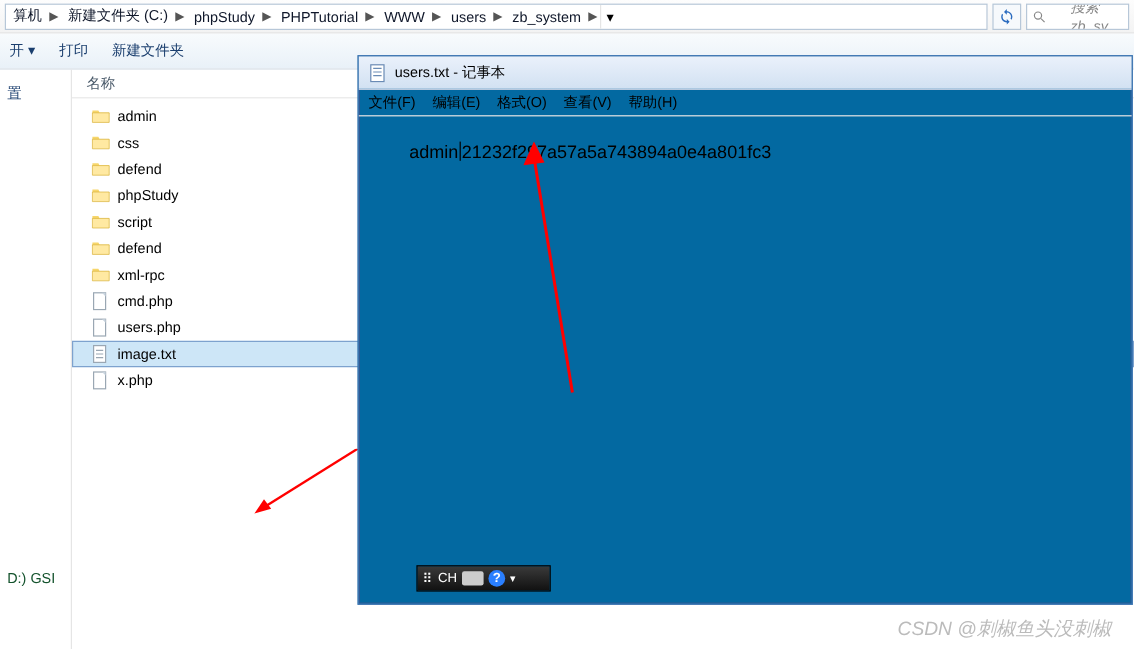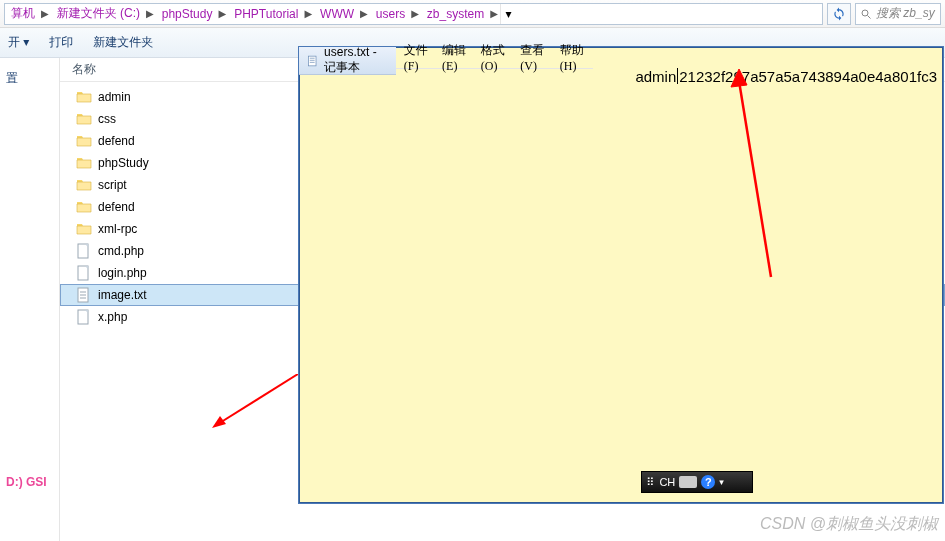--- a/index.html
+++ b/index.html
@@ -1,73 +1,73 @@
 <!DOCTYPE html>
 <html><head>
 <meta charset="utf-8">
 <style>
 * { margin: 0; padding: 0; box-sizing: border-box; font-family: "Microsoft YaHei", "Segoe UI", Tahoma, sans-serif; }
 body { width: 945px; height: 541px; background: #fff; overflow: hidden; position: relative; font-size: 12px; }
 
 
 .addrbar { height: 28px; display: flex; align-items: center; background: linear-gradient(#fdfdfd,#f3f3f3); border-bottom: 1px solid #dcdcdc; padding: 2px 4px; gap: 4px; }
 .crumbs { flex: 1; display: flex; align-items: center; height: 22px; background: #fff; border: 1px solid #b7c7d8; overflow: hidden; }
-.crumb { display: flex; align-items: center; padding: 0 4px 0 6px; height: 100%; cursor: pointer; white-space: nowrap; color: #a21caf; }
+.crumb { display: flex; align-items: center; padding: 0 4px 0 6px; height: 100%; cursor: pointer; white-space: nowrap; color: #0f172a; }
 .sep { color: #555; padding: 0 2px; font-size: 10px; }
 .dropbtn { width: 16px; height: 100%; border-left: 1px solid #e5e5e5; display: flex; align-items: center; justify-content: center; cursor: pointer; }
 .refresh { width: 24px; height: 22px; border: 1px solid #b7c7d8; background: #f6f9fc; display: flex; align-items: center; justify-content: center; cursor: pointer; }
-.searchbox { width: 86px; height: 22px; border: 1px solid #b7c7d8; background: #fff; display: flex; align-items: center; padding: 0 4px; gap: 4px; color: #888; font-style: italic; overflow: hidden; }
+.searchbox { width: 86px; height: 22px; border: 1px solid #b7c7d8; background: #fff; display: flex; align-items: center; padding: 0 4px; gap: 20px; color: #888; font-style: italic; overflow: hidden; }
 .searchbox svg { flex: 0 0 auto; }
 
 
 .toolbar { height: 30px; background: linear-gradient(#f8fbfd,#e9f1f8); border-bottom: 1px solid #d6dee7; display: flex; align-items: center; gap: 20px; padding: 0 8px; color: #1a3e6e; }
 .toolbar span { cursor: pointer; }
 
 
 .explorer-body { display: flex; height: calc(100% - 58px); }
 .leftcol { width: 60px; border-right: 1px solid #e5e5e5; padding-top: 8px; color: #1a3e6e; }
 .leftcol .hdr { padding: 4px 6px; }
-.leftcol .lbl { padding: 4px 6px; margin-top: 380px; color: #ec4899; font-size: 12px; white-space: nowrap; font-weight: bold; }
+.leftcol .lbl { padding: 4px 6px; margin-top: 380px; color: #14532d; font-size: 12px; white-space: nowrap; }
 
 .filecol { flex: 1; position: relative; }
 .colheader { height: 24px; border-bottom: 1px solid #e8e8e8; display: flex; align-items: center; padding-left: 12px; color: #4a5a6a; }
 .filelist { padding: 4px 0; }
 .row { display: flex; align-items: center; height: 22px; padding-left: 16px; gap: 6px; cursor: pointer; }
 .row.sel { background: #cde6f7; border: 1px solid #7da2ce; padding-left: 15px; }
 .fname { color: #000; }
 
 
 .ico { width: 16px; height: 16px; display: inline-block; }
 .folder svg path.front { fill: #ffe9a2; stroke: #d9b23c; stroke-width: .6; }
 .folder svg path.back { fill: #f7d66b; }
 .phpfile rect { fill: #fff; stroke: #9aa7b3; }
 .phpfile .dog { fill: #c9d4de; }
 .txtfile rect { fill: #fff; stroke: #9aa7b3; }
 .txtfile line { stroke: #9aa7b3; stroke-width: 1; }
 
 
-.notepad { position: absolute; left: 298px; top: 46px; width: 646px; height: 458px; border: 1px solid #4a78b6; background: #fef9c3; box-shadow: 0 0 0 1px #2e5a93 inset; display: flex; flex-direction: row; }
+.notepad { position: absolute; left: 298px; top: 46px; width: 646px; height: 458px; border: 1px solid #4a78b6; background: #0369a1; box-shadow: 0 0 0 1px #2e5a93 inset; display: flex; flex-direction: column; }
 .np-title { height: 28px; background: linear-gradient(#eaf1fb,#d2e1f2); display: flex; align-items: center; padding: 0 8px; gap: 6px; border-bottom: 1px solid #b8c9de; color: #000; }
 .np-menu { height: 22px; display: flex; align-items: center; gap: 14px; padding: 0 8px; border-bottom: 1px solid #e5e5e5; color: #000; }
-.np-menu span { cursor: pointer; font-family: Liberation Serif, serif; }
+.np-menu span { cursor: pointer; }
 .np-body { flex: 1; padding: 4px 6px; font-family: Consolas, "Courier New", monospace; font-size: 15px; color: #000; white-space: pre; position: relative; }
 .cursor-bar { display: inline-block; width: 1px; height: 16px; background: #000; vertical-align: -2px; margin: 0 1px; }
 
 
 .arrow { position: absolute; left: 130px; top: 20px; pointer-events: none; }
 .arrow line, .arrow polygon { stroke: #ff0000; fill: #ff0000; }
 
 
 .imebar { position: absolute; left: 48px; bottom: 10px; width: 112px; height: 22px; background: linear-gradient(#3a3a3a,#111); border: 1px solid #000; display: flex; align-items: center; gap: 4px; padding: 0 4px; color: #fff; font-size: 11px; }
 .imebar .dots { letter-spacing: 1px; }
 .imebar .kb { width: 18px; height: 12px; background: #ccc; border-radius: 2px; }
 .imebar .q { width: 14px; height: 14px; border-radius: 50%; background: #2a7fff; display: flex; align-items: center; justify-content: center; font-weight: bold; }
 
 
-.wm { position: absolute; right: 7px; bottom: 6px; color: #bbb; font-size: 16px; font-style: italic; pointer-events: none; }
+.wm { position: absolute; right: 19px; bottom: 6px; color: #bbb; font-size: 16px; font-style: italic; pointer-events: none; }
 
 
 .mini-arrow { position: absolute; left: 148px; top: 316px; pointer-events: none; }
 </style>
 </head>
 <body>
 
 <div class="addrbar">
   <div class="crumbs" id="crumbs">
 
@@ -169,21 +169,21 @@
               <rect x="2" y="1" width="10" height="14"></rect>
               <polygon class="dog" points="9,1 12,1 12,4"></polygon>
             </svg></span>
 <span class="fname">cmd.php</span>
         </div>
         <div class="row">
   <span class="ico phpfile"><svg viewBox="0 0 16 16">
               <rect x="2" y="1" width="10" height="14"></rect>
               <polygon class="dog" points="9,1 12,1 12,4"></polygon>
             </svg></span>
-<span class="fname">login.php</span>
+<span class="fname">users.php</span>
         </div>
         <div class="row sel">
   <span class="ico txtfile"><svg viewBox="0 0 16 16">
               <rect x="2" y="1" width="10" height="14"></rect>
               <line x1="4" y1="5" x2="10" y2="5"></line>
               <line x1="4" y1="8" x2="10" y2="8"></line>
               <line x1="4" y1="11" x2="10" y2="11"></line>
             </svg></span>
 <span class="fname">image.txt</span>
         </div>

